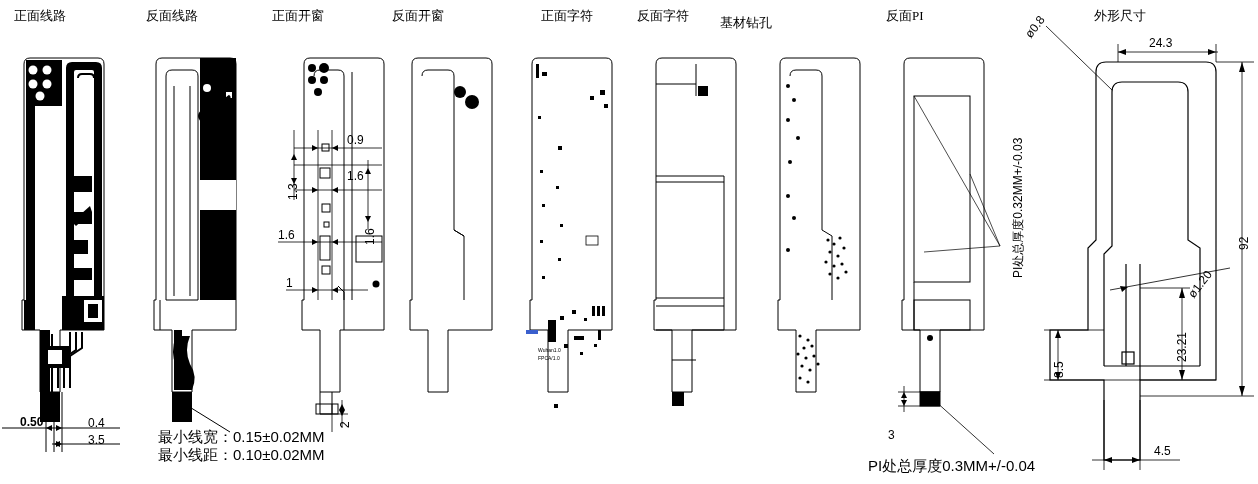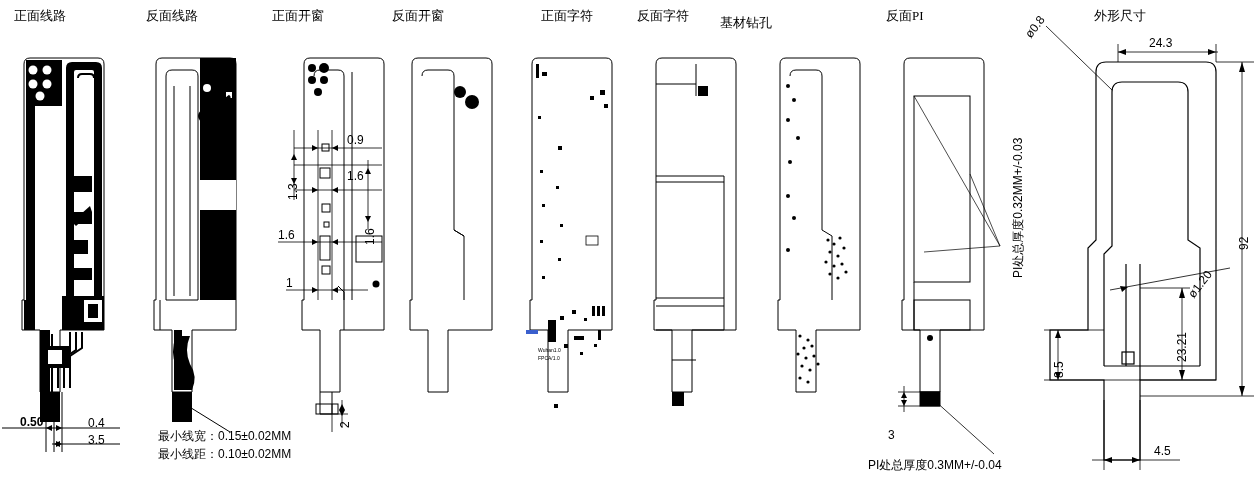--- a/index.html
+++ b/index.html
@@ -5,21 +5,21 @@
 <style>
   html,body{margin:0;padding:0;background:#fff;}
   body{width:1258px;height:484px;position:relative;overflow:hidden;
        font-family:"Liberation Serif","DejaVu Serif",serif;color:#000;}
   .panel{position:absolute;top:0;height:484px;}
   .ptitle{position:absolute;top:6px;font-size:13px;line-height:20px;
           white-space:nowrap;font-family:Liberation Serif, serif;}
   svg{display:block;}
   .dim{font-family:"Liberation Sans","DejaVu Sans",sans-serif;font-size:12px;}
   .note{position:absolute;font-family:"Liberation Sans","DejaVu Sans",sans-serif;
-        font-size:12px;white-space:nowrap;line-height:17px;}
+        font-size:15px;white-space:nowrap;line-height:17px;}
   .vnote{position:absolute;font-family:"Liberation Sans","DejaVu Sans",sans-serif;
          font-size:12px;white-space:nowrap;
          transform-origin:0 0;transform:rotate(-90deg);}
 </style>
 </head>
 <body>
 
 <div id="titles">
     <div class="ptitle" style="left: 14px;">正面线路</div>
     <div class="ptitle" style="left: 146px;">反面线路</div>

